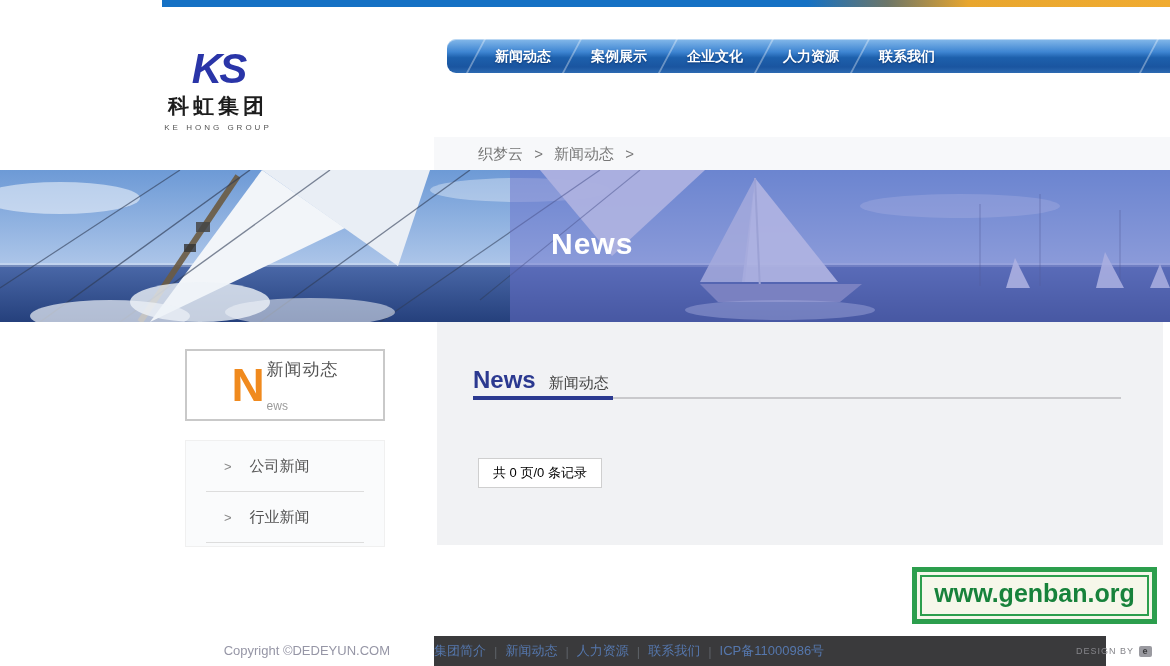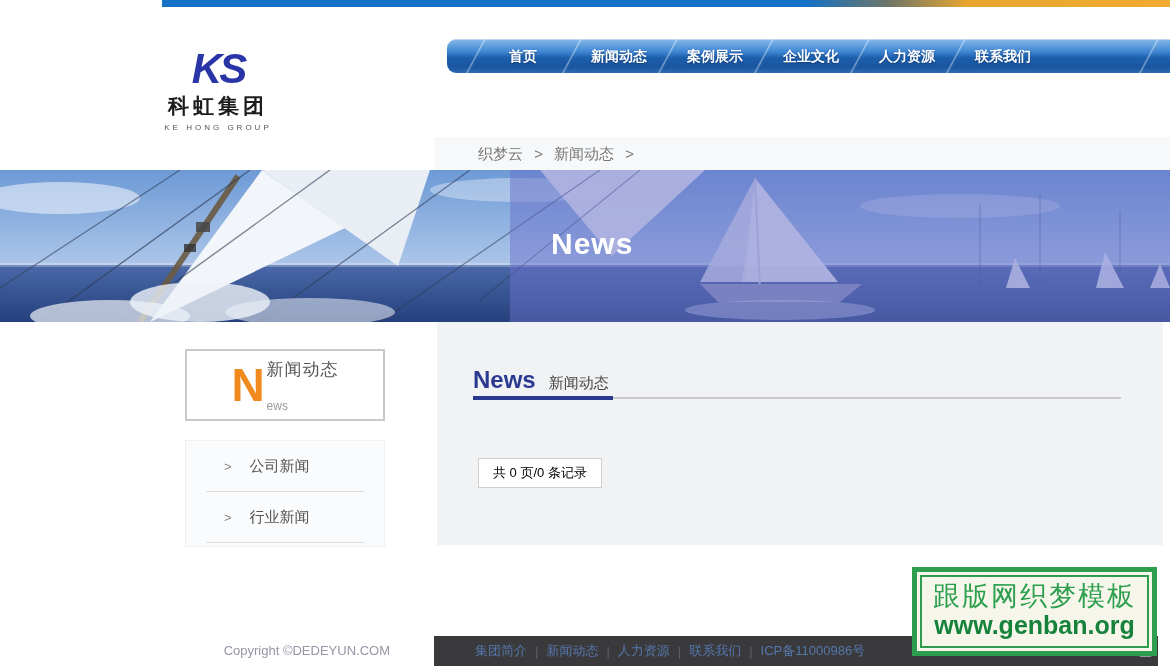--- a/index.html
+++ b/index.html
@@ -64,22 +64,22 @@
   .main-title-cn{font-size:15px;color:#444;margin-left:13px;}
   .main-rule{position:absolute;left:36px;top:74px;width:648px;display:flex;align-items:center;}
   .rule-accent{width:140px;height:4px;background:#2b3990;}
   .rule-rest{flex:1;height:2px;background:#c9c9cc;}
   .pagination{position:absolute;left:41px;top:136px;background:#fff;border:1px solid #cfcfcf;
     padding:5px 14px;font-size:13px;color:#000000;}
 
   
   .copyright{position:absolute;left:0;top:636px;width:390px;text-align:right;font-size:13px;
     color:#9696a6;line-height:30px;}
-  .footer-bar{position:absolute;left:434px;top:636px;width:724px;height:30px;background:#3a3a3c;
-    display:flex;align-items:center;padding-left:41px;box-sizing:border-box;font-size:13px;}
+  .footer-bar{position:absolute;left:434px;top:636px;width:672px;height:30px;background:#3a3a3c;
+    display:flex;align-items:center;box-sizing:border-box;font-size:13px;}
   .footer-link{color:#5577ad;cursor:pointer;white-space:nowrap;}
   .footer-sep{color:#5c6066;margin:0 8px;}
   .design-by{position:absolute;left:1076px;top:636px;height:30px;display:flex;align-items:center;
     font-size:9px;color:#85858a;letter-spacing:1px;}
   .design-badge{display:inline-block;width:13px;height:11px;background:#9a9aa0;border-radius:2px;
     margin-left:5px;color:#3a3a3c;font-size:9px;line-height:11px;text-align:center;font-weight:bold;}
 
   
   .watermark{position:absolute;left:912px;top:567px;width:245px;box-sizing:border-box;
     background:#f6f7ea;border:5px solid #2c9e4d;z-index:20;}
@@ -96,21 +96,20 @@
     <div class="top-strip-fill"></div>
   </div>
 
   <div class="logo">
     <span class="logo-mark">KS</span>
     <span class="logo-cn">科虹集团</span>
     <span class="logo-en">KE HONG GROUP</span>
   </div>
 
   <div class="nav">
-    <div class="nav-item">首页</div>
     <div class="nav-item">新闻动态</div>
     <div class="nav-item">案例展示</div>
     <div class="nav-item">企业文化</div>
     <div class="nav-item">人力资源</div>
     <div class="nav-item">联系我们</div>
     <div class="nav-sep-end"></div>
   </div>
 
   <div class="breadcrumb">
     <span class="crumb crumb-link">织梦云</span>
@@ -211,18 +210,17 @@
     <span class="footer-sep">|</span>
     <span class="footer-link">ICP备11000986号</span>
   </div>
   <div class="design-by">
     <span>DESIGN BY</span>
     <span class="design-badge">e</span>
   </div>
 
   <div class="watermark">
     <div class="watermark-inner">
-      <div class="wm1">跟版网织梦模板</div>
       <div class="wm2">www.genban.org</div>
     </div>
   </div>
 
 </div>
 
 </body></html>

